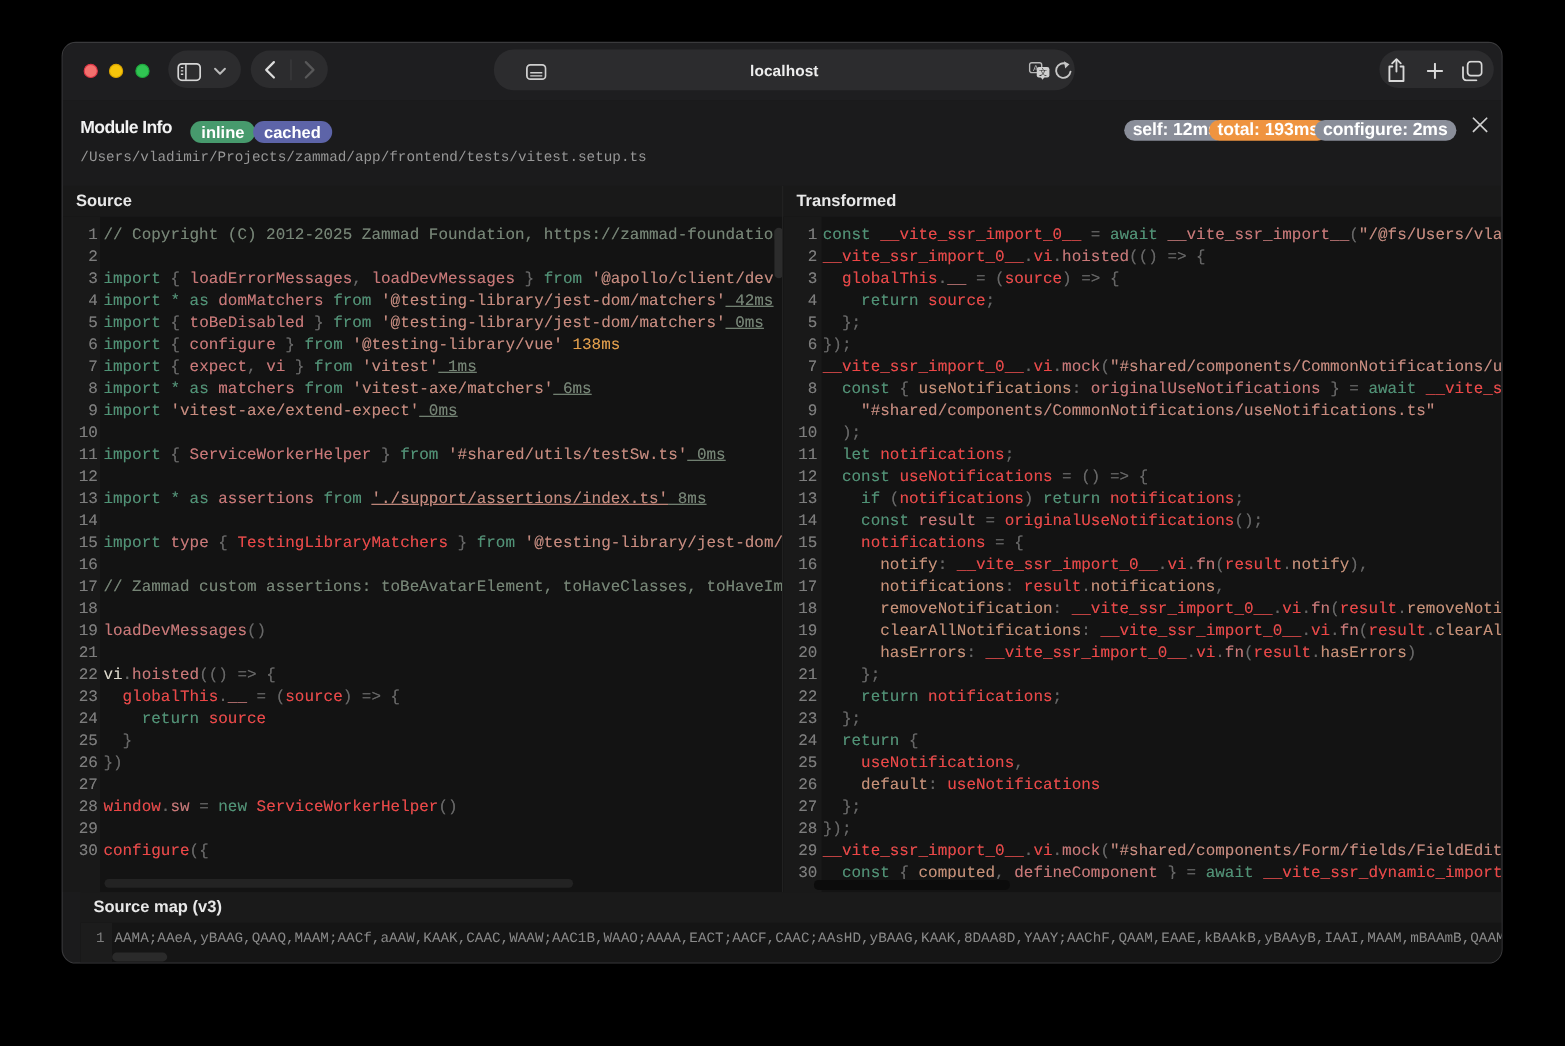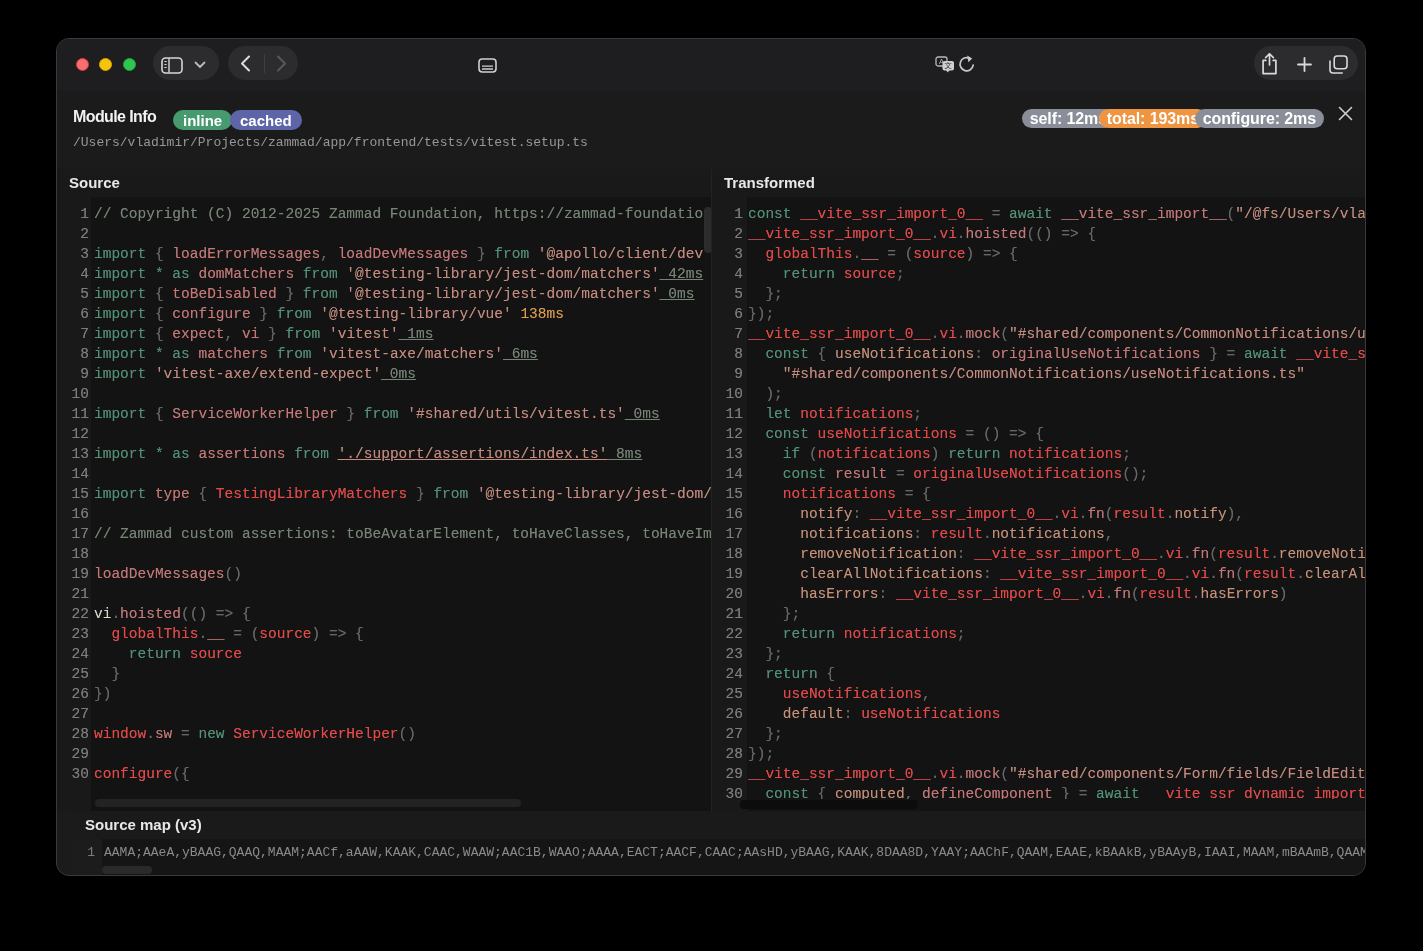--- a/index.html
+++ b/index.html
@@ -82,20 +82,23 @@
 </style>
 </head>
 <body>
 <div class="window">
   <div class="titlebar">
     <div class="light l-red"></div>
       <div class="light l-yel"></div>
       <div class="light l-grn"></div>
     <div class="pill p-side"></div>
     <div class="pill p-nav"></div>
+    <div class="pill p-url">
+        <div class="urltext">localhost</div>
+      </div>
     <div class="pill p-act"></div>
     <svg class="ticon" style="left:104px;top:18px" width="22" height="17" viewBox="0 0 22 17">
       <rect x="1" y="1" width="20" height="15" rx="3.5" fill="none" stroke="#d6d6d6" stroke-width="1.6"></rect>
       <line x1="8" y1="1.5" x2="8" y2="15.5" stroke="#d6d6d6" stroke-width="1.4"></line>
       <line x1="3.4" y1="4.5" x2="5.6" y2="4.5" stroke="#d6d6d6" stroke-width="1.2"></line>
       <line x1="3.4" y1="7.5" x2="5.6" y2="7.5" stroke="#d6d6d6" stroke-width="1.2"></line>
       <line x1="3.4" y1="10.5" x2="5.6" y2="10.5" stroke="#d6d6d6" stroke-width="1.2"></line>
     </svg>
     <svg class="ticon" style="left:137px;top:22px" width="12" height="8" viewBox="0 0 12 8">
       <path d="M1.5 1.5 L6 6 L10.5 1.5" fill="none" stroke="#b9b9b9" stroke-width="1.8" stroke-linecap="round" stroke-linejoin="round"></path>
@@ -159,21 +162,21 @@
 <div class="cl"><span class="ln">1</span><span class="c">// Copyright (C) 2012-2025 Zammad Foundation, https://zammad-foundation.org/</span></div>
 <div class="cl"><span class="ln">2</span></div>
 <div class="cl"><span class="ln">3</span><span class="k">import</span><span class="g"> { </span><span class="p">loadErrorMessages</span><span class="g">, </span><span class="p">loadDevMessages</span><span class="g"> } </span><span class="k">from</span><span class="s"> '@apollo/client/dev'</span></div>
 <div class="cl"><span class="ln">4</span><span class="k">import</span><span class="k"> * as</span><span class="p"> domMatchers</span><span class="k"> from</span><span class="s"> '@testing-library/jest-dom/matchers'</span><span class="t"> 42ms</span></div>
 <div class="cl"><span class="ln">5</span><span class="k">import</span><span class="g"> { </span><span class="p">toBeDisabled</span><span class="g"> } </span><span class="k">from</span><span class="s"> '@testing-library/jest-dom/matchers'</span><span class="t"> 0ms</span></div>
 <div class="cl"><span class="ln">6</span><span class="k">import</span><span class="g"> { </span><span class="p">configure</span><span class="g"> } </span><span class="k">from</span><span class="s"> '@testing-library/vue'</span><span class="tw"> 138ms</span></div>
 <div class="cl"><span class="ln">7</span><span class="k">import</span><span class="g"> { </span><span class="p">expect</span><span class="g">, </span><span class="p">vi</span><span class="g"> } </span><span class="k">from</span><span class="s"> 'vitest'</span><span class="t"> 1ms</span></div>
 <div class="cl"><span class="ln">8</span><span class="k">import</span><span class="k"> * as</span><span class="p"> matchers</span><span class="k"> from</span><span class="s"> 'vitest-axe/matchers'</span><span class="t"> 6ms</span></div>
 <div class="cl"><span class="ln">9</span><span class="k">import</span><span class="s"> 'vitest-axe/extend-expect'</span><span class="t"> 0ms</span></div>
 <div class="cl"><span class="ln">10</span></div>
-<div class="cl"><span class="ln">11</span><span class="k">import</span><span class="g"> { </span><span class="p">ServiceWorkerHelper</span><span class="g"> } </span><span class="k">from</span><span class="s"> '#shared/utils/vitest.ts'</span><span class="t"> 0ms</span></div>
+<div class="cl"><span class="ln">11</span><span class="k">import</span><span class="g"> { </span><span class="p">ServiceWorkerHelper</span><span class="g"> } </span><span class="k">from</span><span class="s"> '#shared/utils/testSw.ts'</span><span class="t"> 0ms</span></div>
 <div class="cl"><span class="ln">12</span></div>
 <div class="cl"><span class="ln">13</span><span class="k">import</span><span class="k"> * as</span><span class="p"> assertions</span><span class="k"> from</span><span class="g"> </span><span class="s ul">'./support/assertions/index.ts'</span><span class="t"> 8ms</span></div>
 <div class="cl"><span class="ln">14</span></div>
 <div class="cl"><span class="ln">15</span><span class="k">import</span><span class="p"> type</span><span class="g"> { </span><span class="v">TestingLibraryMatchers</span><span class="g"> } </span><span class="k">from</span><span class="s"> '@testing-library/jest-dom/matchers.js'</span></div>
 <div class="cl"><span class="ln">16</span></div>
 <div class="cl"><span class="ln">17</span><span class="c">// Zammad custom assertions: toBeAvatarElement, toHaveClasses, toHaveImagePreview</span></div>
 <div class="cl"><span class="ln">18</span></div>
 <div class="cl"><span class="ln">19</span><span class="p">loadDevMessages</span><span class="g">()</span></div>
 <div class="cl"><span class="ln">21</span></div>
 <div class="cl"><span class="ln">22</span><span class="d">vi</span><span class="g">.</span><span class="p">hoisted</span><span class="g">(() =&gt; {</span></div>

